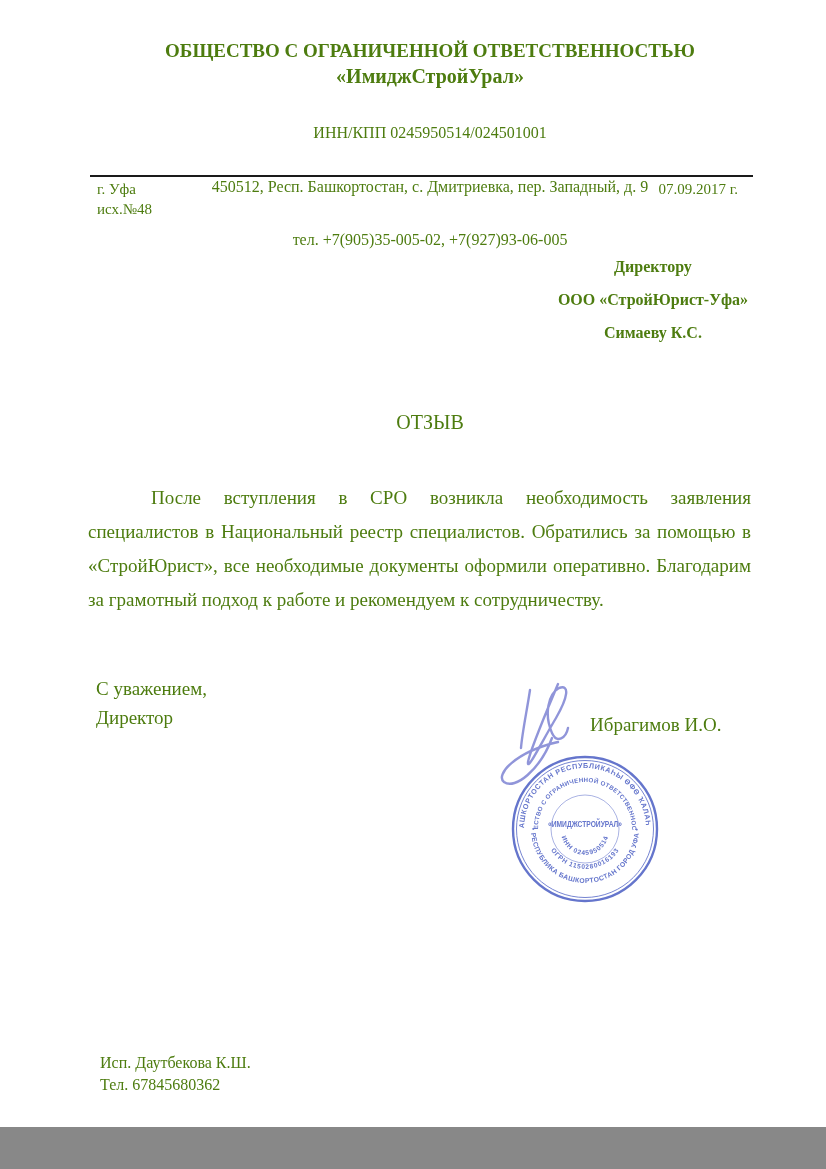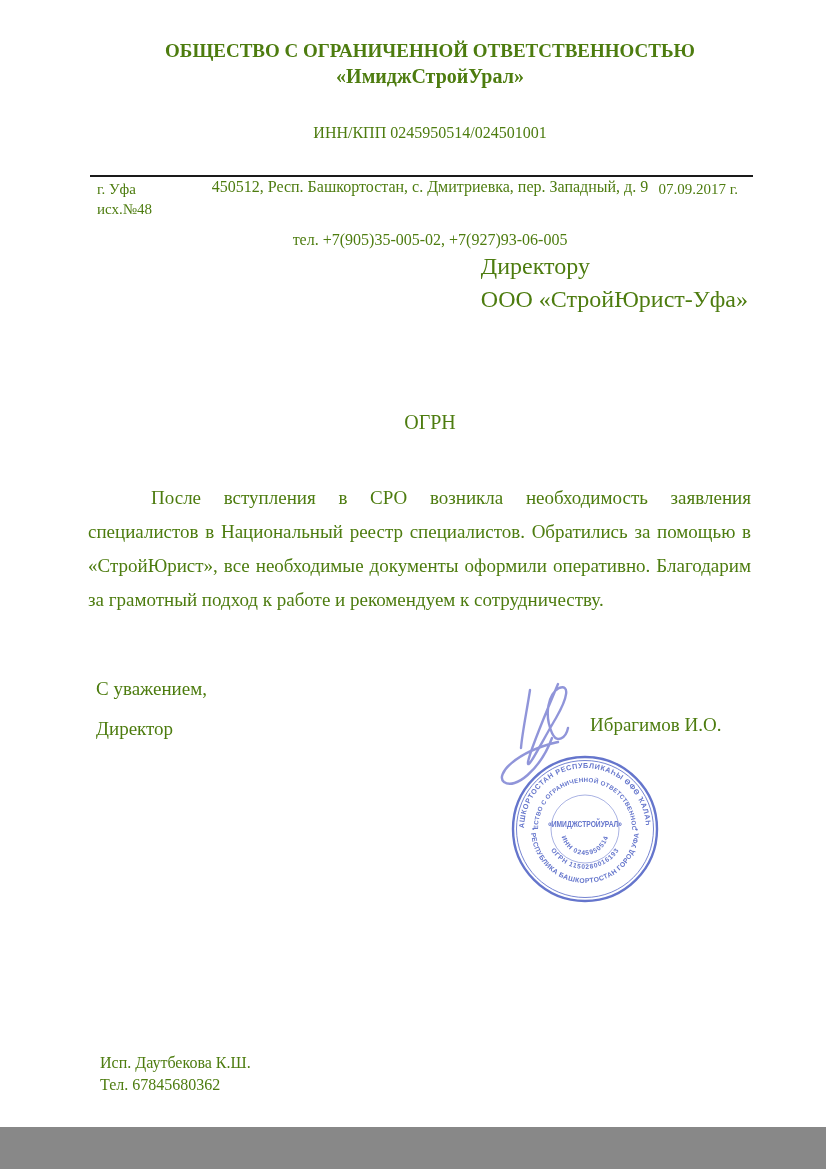--- a/index.html
+++ b/index.html
@@ -16,28 +16,28 @@
   .lh-company{font-size:19px;font-weight:bold;line-height:25px;}
   .lh-brand{font-size:20px;font-weight:bold;line-height:26px;}
   .lh-small{font-size:16px;line-height:19.5px;margin-top:34px;}
   .lh-email{text-decoration:underline;}
   .divider{position:absolute;top:175px;left:90px;width:663px;height:2px;background:#1a1a1a;}
   
   .meta-city{position:absolute;top:181px;left:97px;font-size:15px;}
   .meta-date{position:absolute;top:181px;right:88px;font-size:15px;}
   .meta-out{position:absolute;top:201px;left:97px;font-size:15px;}
   
-  .recipient{position:absolute;top:250px;right:78px;text-align:left;font-size:24px;font-weight:normal;line-height:33px;}
+  .recipient{position:absolute;top:250px;right:78px;text-align:center;font-size:16px;font-weight:bold;line-height:33px;}
   
   .title{position:absolute;top:411px;left:97px;width:666px;text-align:center;font-size:20px;}
   
   .body-par{position:absolute;top:477px;left:84px;width:663px;font-size:19px;line-height:34px;text-align:justify;text-indent:63px;margin:4px;}
   
   .closing{position:absolute;top:678px;left:96px;font-size:19px;}
-  .closing .pos{margin-top:18px;}
+  .closing .pos{margin-top:7px;}
   .sign-name{position:absolute;top:714px;left:590px;font-size:19px;}
   
   .signature-svg{position:absolute;top:672px;left:492px;z-index:3;}
   .stamp-svg{position:absolute;top:747px;left:503px;z-index:2;opacity:.88;}
   
   .footer{position:absolute;top:1052px;left:100px;font-size:16px;line-height:21.5px;}
 </style>
 </head>
 <body>
 
@@ -53,23 +53,24 @@
 
   <div class="divider"></div>
 
   <div class="meta-city">г. Уфа</div>
   <div class="meta-date">07.09.2017 г.</div>
   <div class="meta-out">исх.№48</div>
 
   <div class="recipient">
     <div>Директору</div>
     <div>ООО «СтройЮрист-Уфа»</div>
+    <div>Симаеву К.С.</div>
   </div>
 
-  <div class="title">ОГРН</div>
+  <div class="title">ОТЗЫВ</div>
 
   <p class="body-par">После вступления в СРО возникла необходимость заявления специалистов в Национальный реестр специалистов. Обратились за помощью в «СтройЮрист», все необходимые документы оформили оперативно. Благодарим за грамотный подход к работе и рекомендуем к сотрудничеству.</p>
 
   <div class="closing">
     <div>С уважением,</div>
     <div class="pos">Директор</div>
   </div>
   <div class="sign-name">Ибрагимов И.О.</div>
 
   <svg class="signature-svg" width="100" height="125" viewBox="0 0 100 125">

